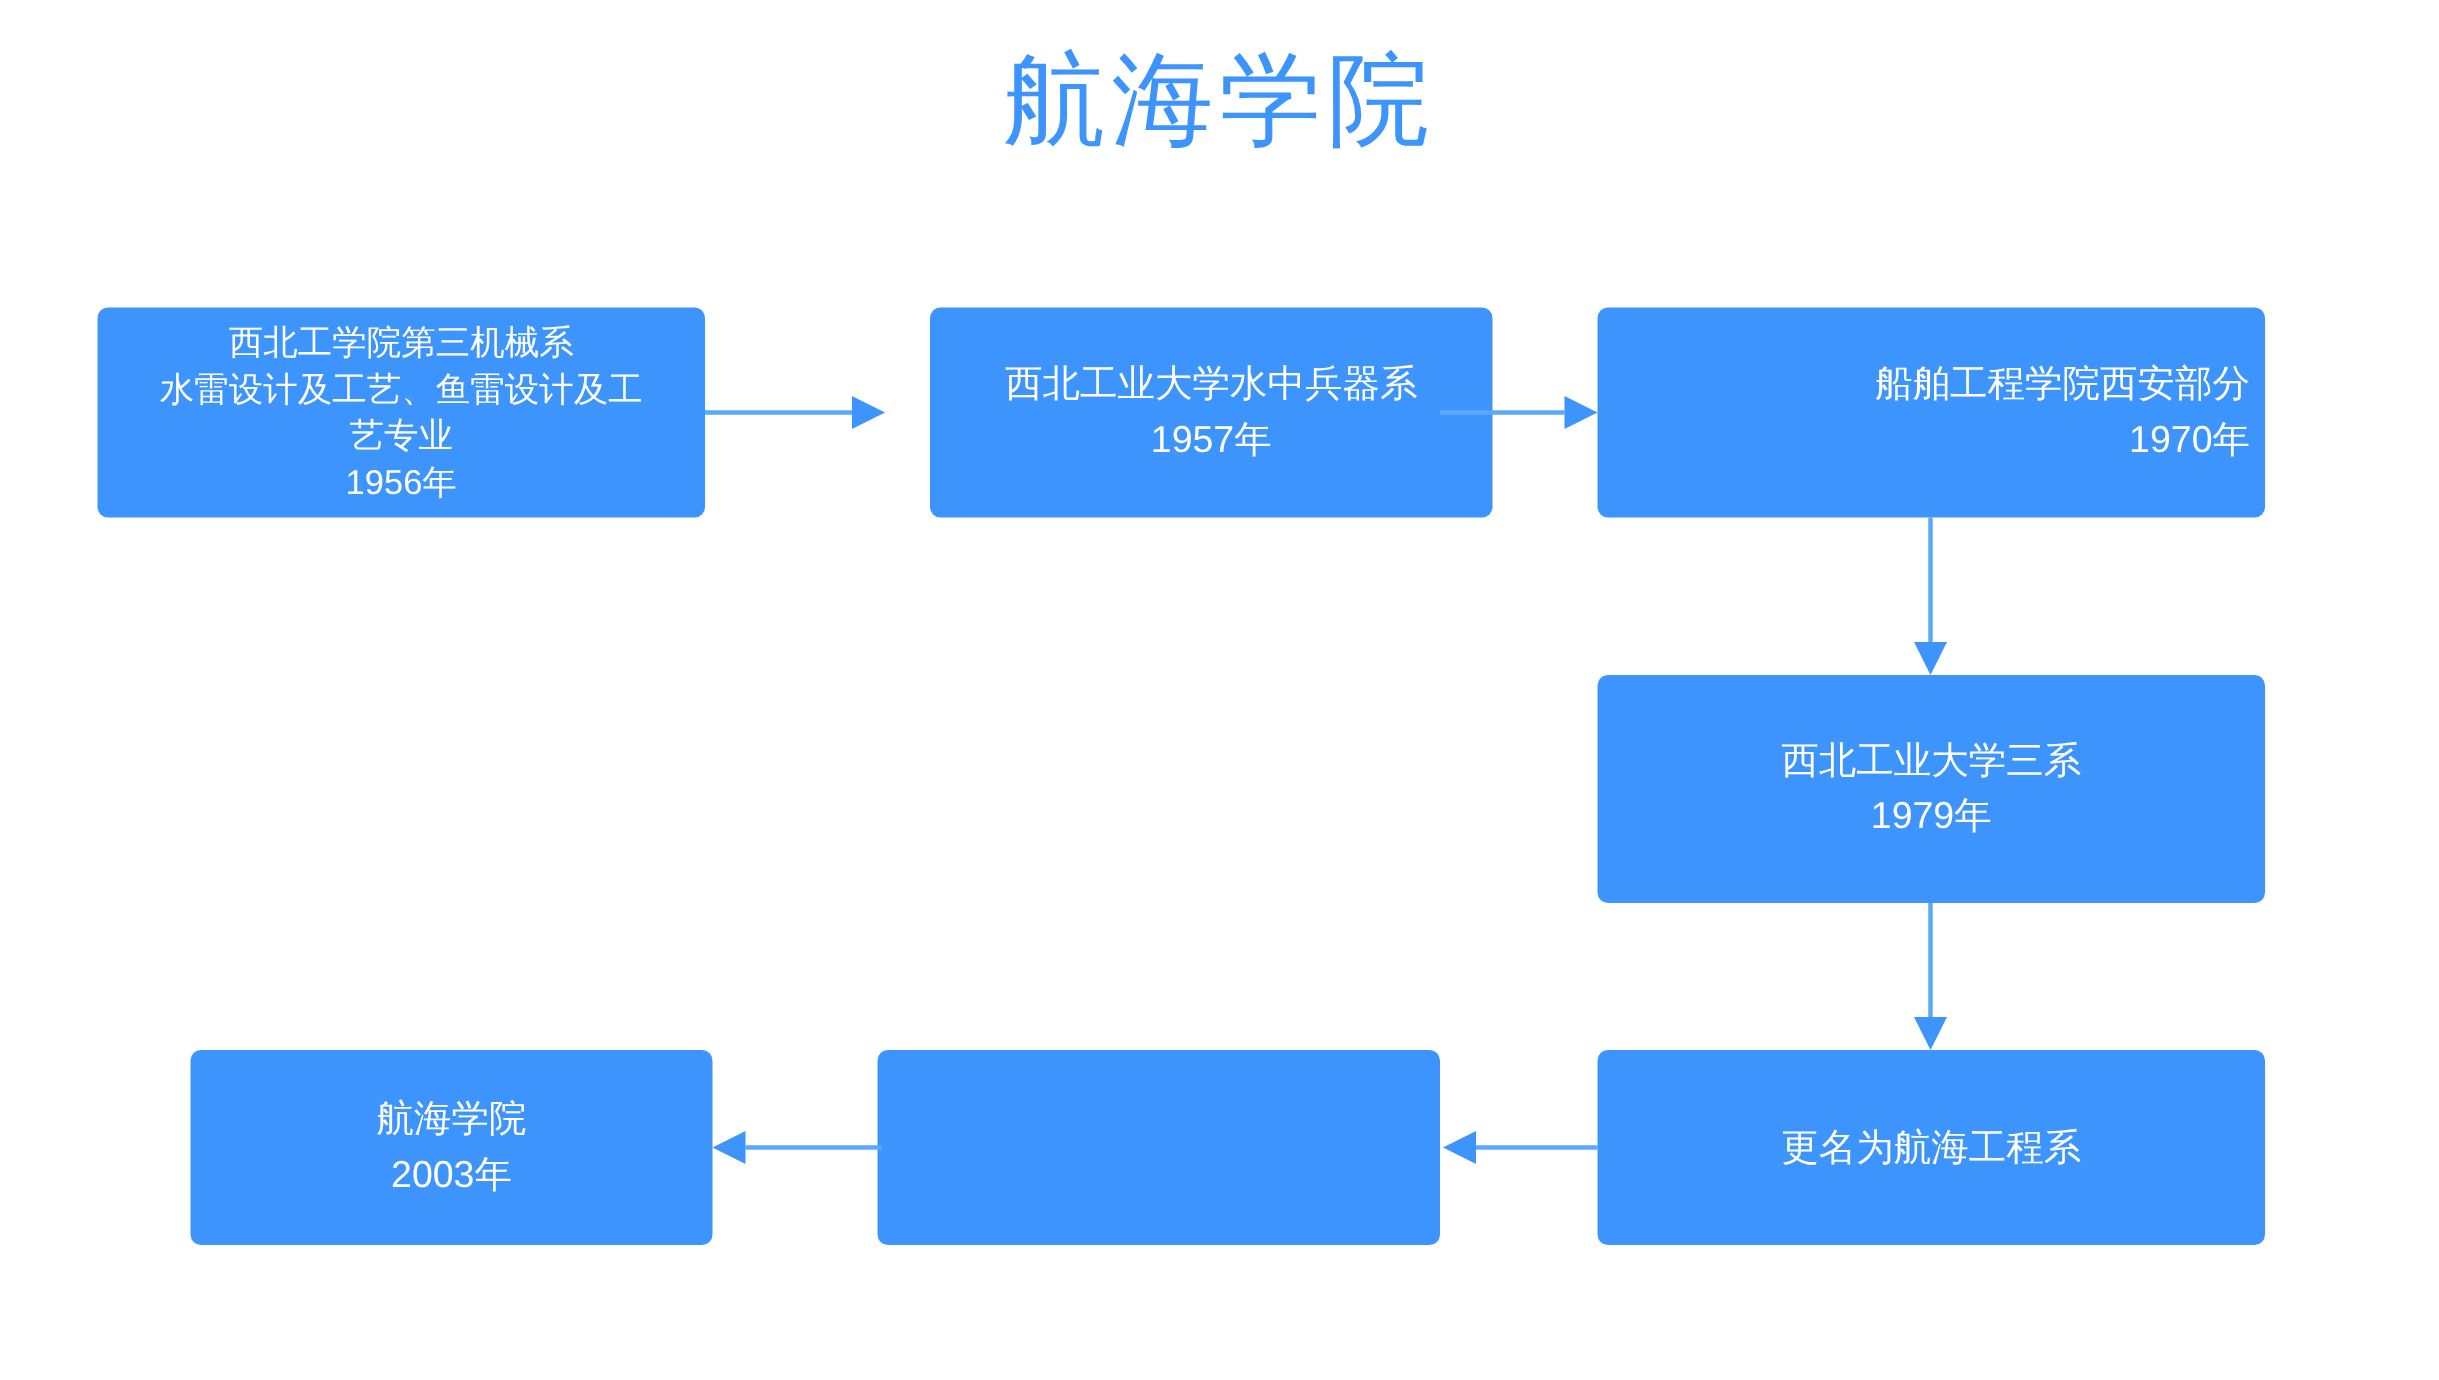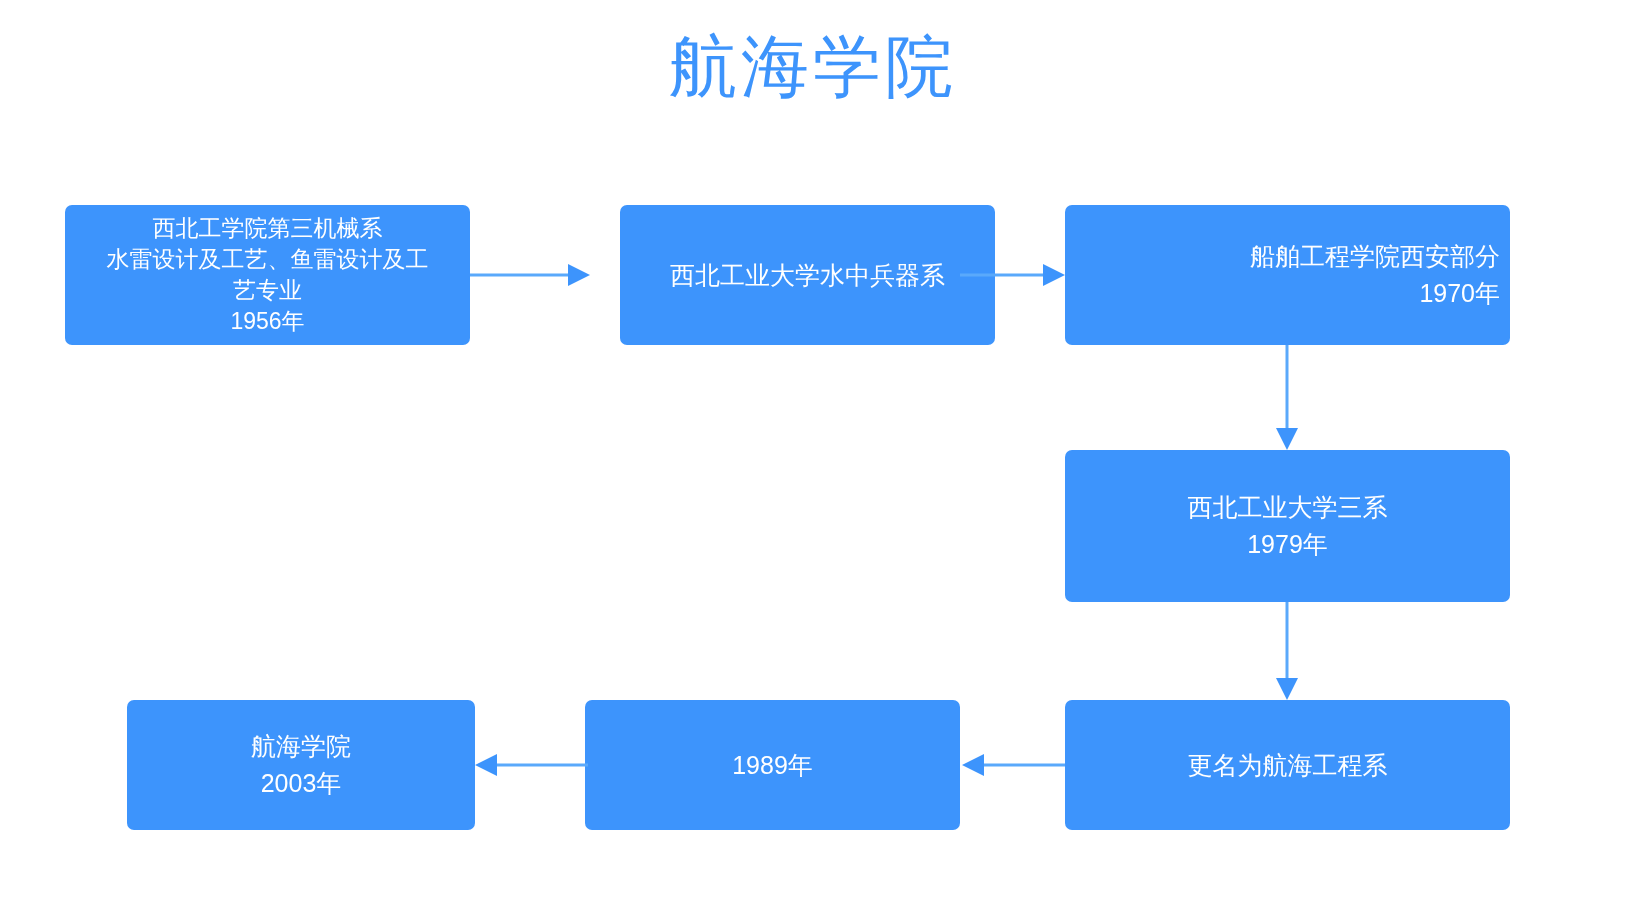--- a/index.html
+++ b/index.html
@@ -81,38 +81,38 @@
 
   <div class="node" id="node-1" style="background: rgb(61, 148, 252);">
     <span class="nline">西北工学院第三机械系</span>
     <span class="nline">水雷设计及工艺、鱼雷设计及工</span>
     <span class="nline">艺专业</span>
     <span class="nline">1956年</span>
   </div>
 
   <div class="node" id="node-2" style="background: rgb(61, 148, 252);">
     <span class="nline">西北工业大学水中兵器系</span>
+    <span class="nline">1957年</span>
   </div>
 
   <div class="node" id="node-3" style="background: rgb(61, 148, 252);">
     <span class="nline">船舶工程学院西安部分</span>
     <span class="nline">1970年</span>
   </div>
 
   <div class="node" id="node-4" style="background: rgb(61, 148, 252);">
     <span class="nline">西北工业大学三系</span>
     <span class="nline">1979年</span>
   </div>
 
   <div class="node" id="node-5" style="background: rgb(61, 148, 252);">
     <span class="nline">更名为航海工程系</span>
   </div>
 
   <div class="node" id="node-6" style="background: rgb(61, 148, 252);">
-    <span class="nline">1989年</span>
   </div>
 
   <div class="node" id="node-7" style="background: rgb(61, 148, 252);">
     <span class="nline">航海学院</span>
     <span class="nline">2003年</span>
   </div>
 
   <div class="edge" style="left:470px; top:255px;">
     <svg width="120" height="40" viewBox="0 0 120 40">
       <line x1="0" y1="20" x2="98" y2="20" stroke="#5aa9fb" stroke-width="3"></line>

